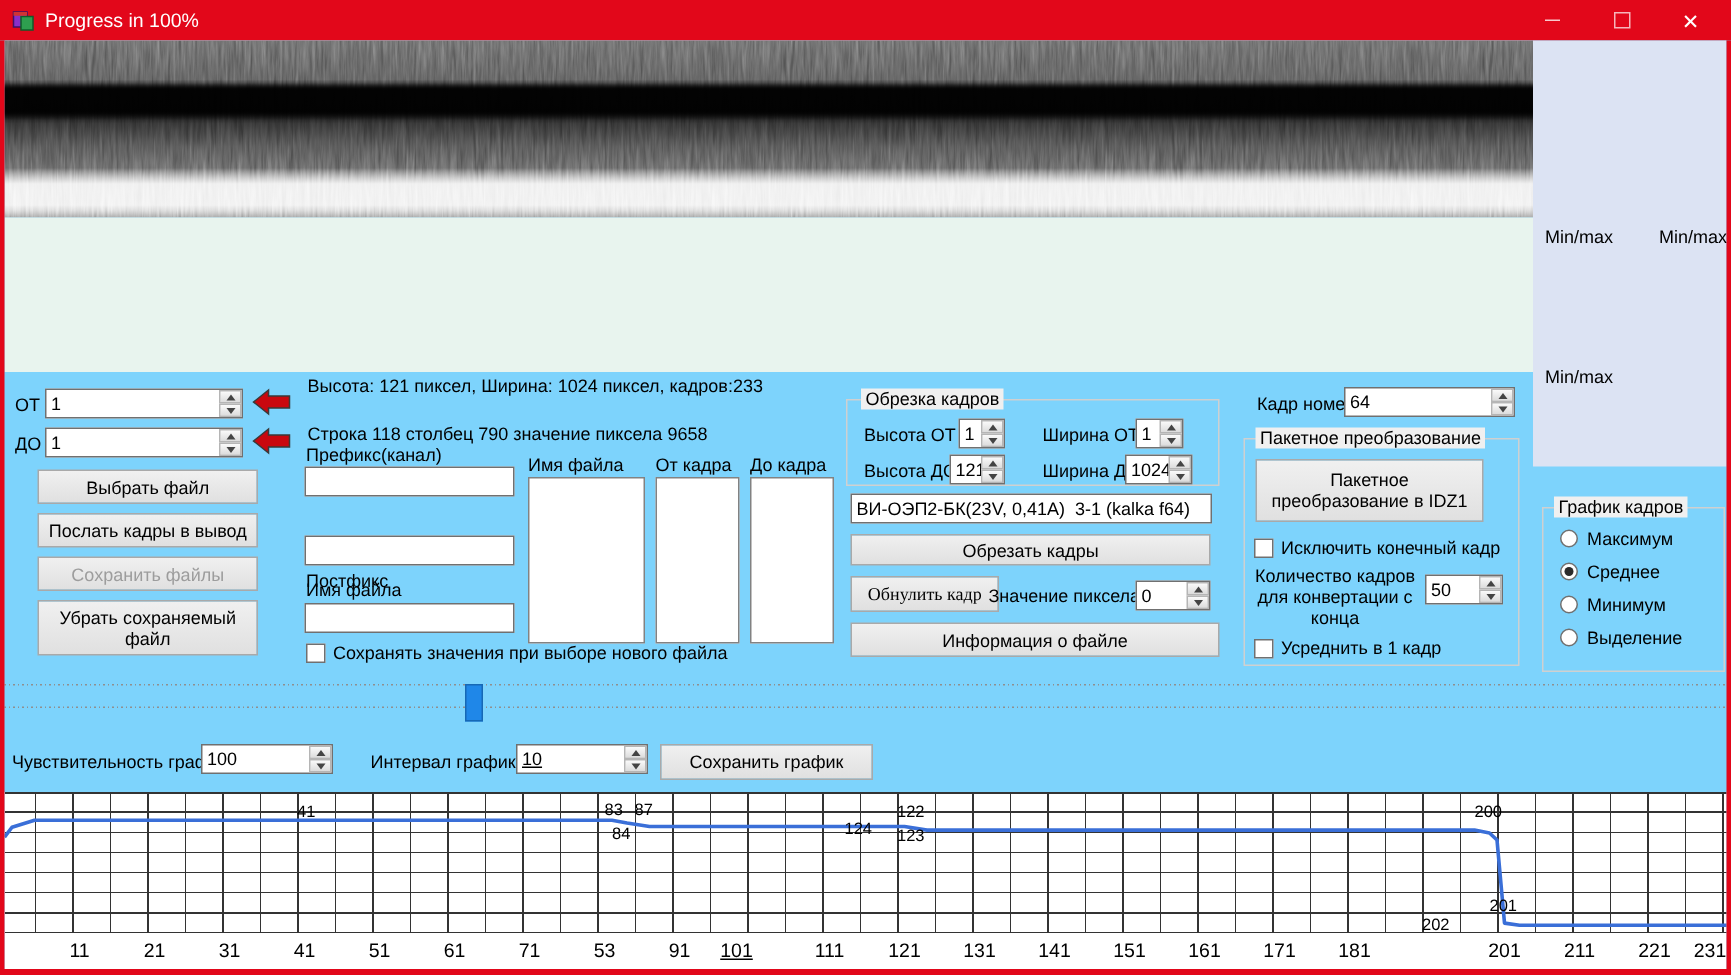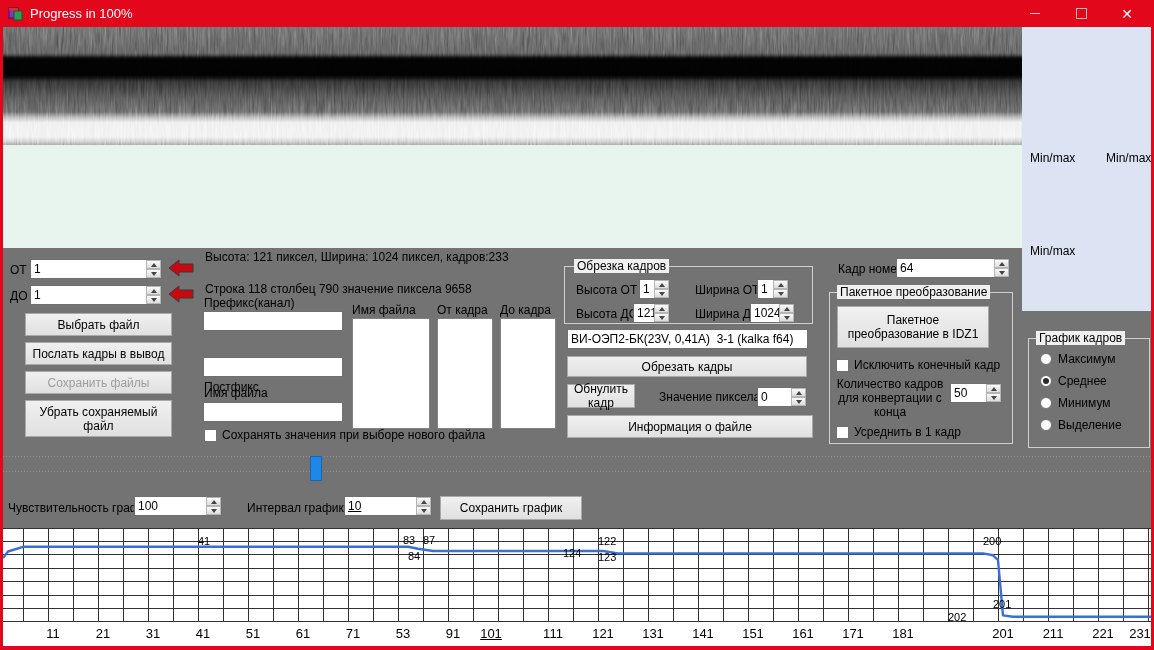--- a/index.html
+++ b/index.html
@@ -1,16 +1,16 @@
 <!DOCTYPE html>
 <html><head>
 <meta charset="utf-8">
 <style>
   html,body{margin:0;padding:0;background:#555;}
-  .window{position:relative;width:1154px;height:650px;background:#737373;overflow:hidden;
+  .window{position:relative;width:1154px;height:650px;background:#7dd3fc;overflow:hidden;
           font-family:"Liberation Sans",sans-serif;font-size:12px;color:#000;}
   .abs{position:absolute;}
 
   
   .titlebar{position:absolute;left:0;top:0;width:1154px;height:27px;background:#e2071a;display:flex;align-items:center;}
   .title-text{color:#fff;font-size:13px;margin-left:7px;}
   .app-icon{width:15px;height:14px;margin-left:8px;}
   .wb{position:absolute;top:0;height:27px;width:46px;display:flex;align-items:center;justify-content:center;}
   .wb-min-glyph{width:10px;height:0;border-top:1px solid rgba(255,255,255,.78);}
   .wb-max-glyph{width:9px;height:9px;border:1px solid rgba(255,255,255,.70);}
@@ -196,21 +196,21 @@
   <div class="spin" style="left:750px;top:303px;width:45px;">
       <span class="v">1024</span>
       <span class="btns">
         <span class="b up"></span>
         <span class="b dn"></span>
       </span>
     </div>
 
   <input class="tin" style="left: 567px; top: 329px; width: 241px; height: 20px;" value="ВИ-ОЭП2-БК(23V, 0,41А)  3-1 (kalka f64)">
   <div class="btn" style="left:567px;top:356px;width:240px;height:21px;">Обрезать кадры</div>
-  <div class="btn" style="left:567px;top:384px;width:68px;height:24px;">Обнулить кадр</div>
+  <div class="btn" style="left:567px;top:384px;width:99px;height:24px;font-family:Liberation Serif, serif;">Обнулить кадр</div>
   <span class="lbl" style="left:659px;top:390px;">Значение пиксела</span>
   <div class="spin" style="left:757px;top:387px;width:50px;">
       <span class="v">0</span>
       <span class="btns">
         <span class="b up"></span>
         <span class="b dn"></span>
       </span>
     </div>
   <div class="btn" style="left:567px;top:415px;width:246px;height:23px;">Информация о файле</div>
 

